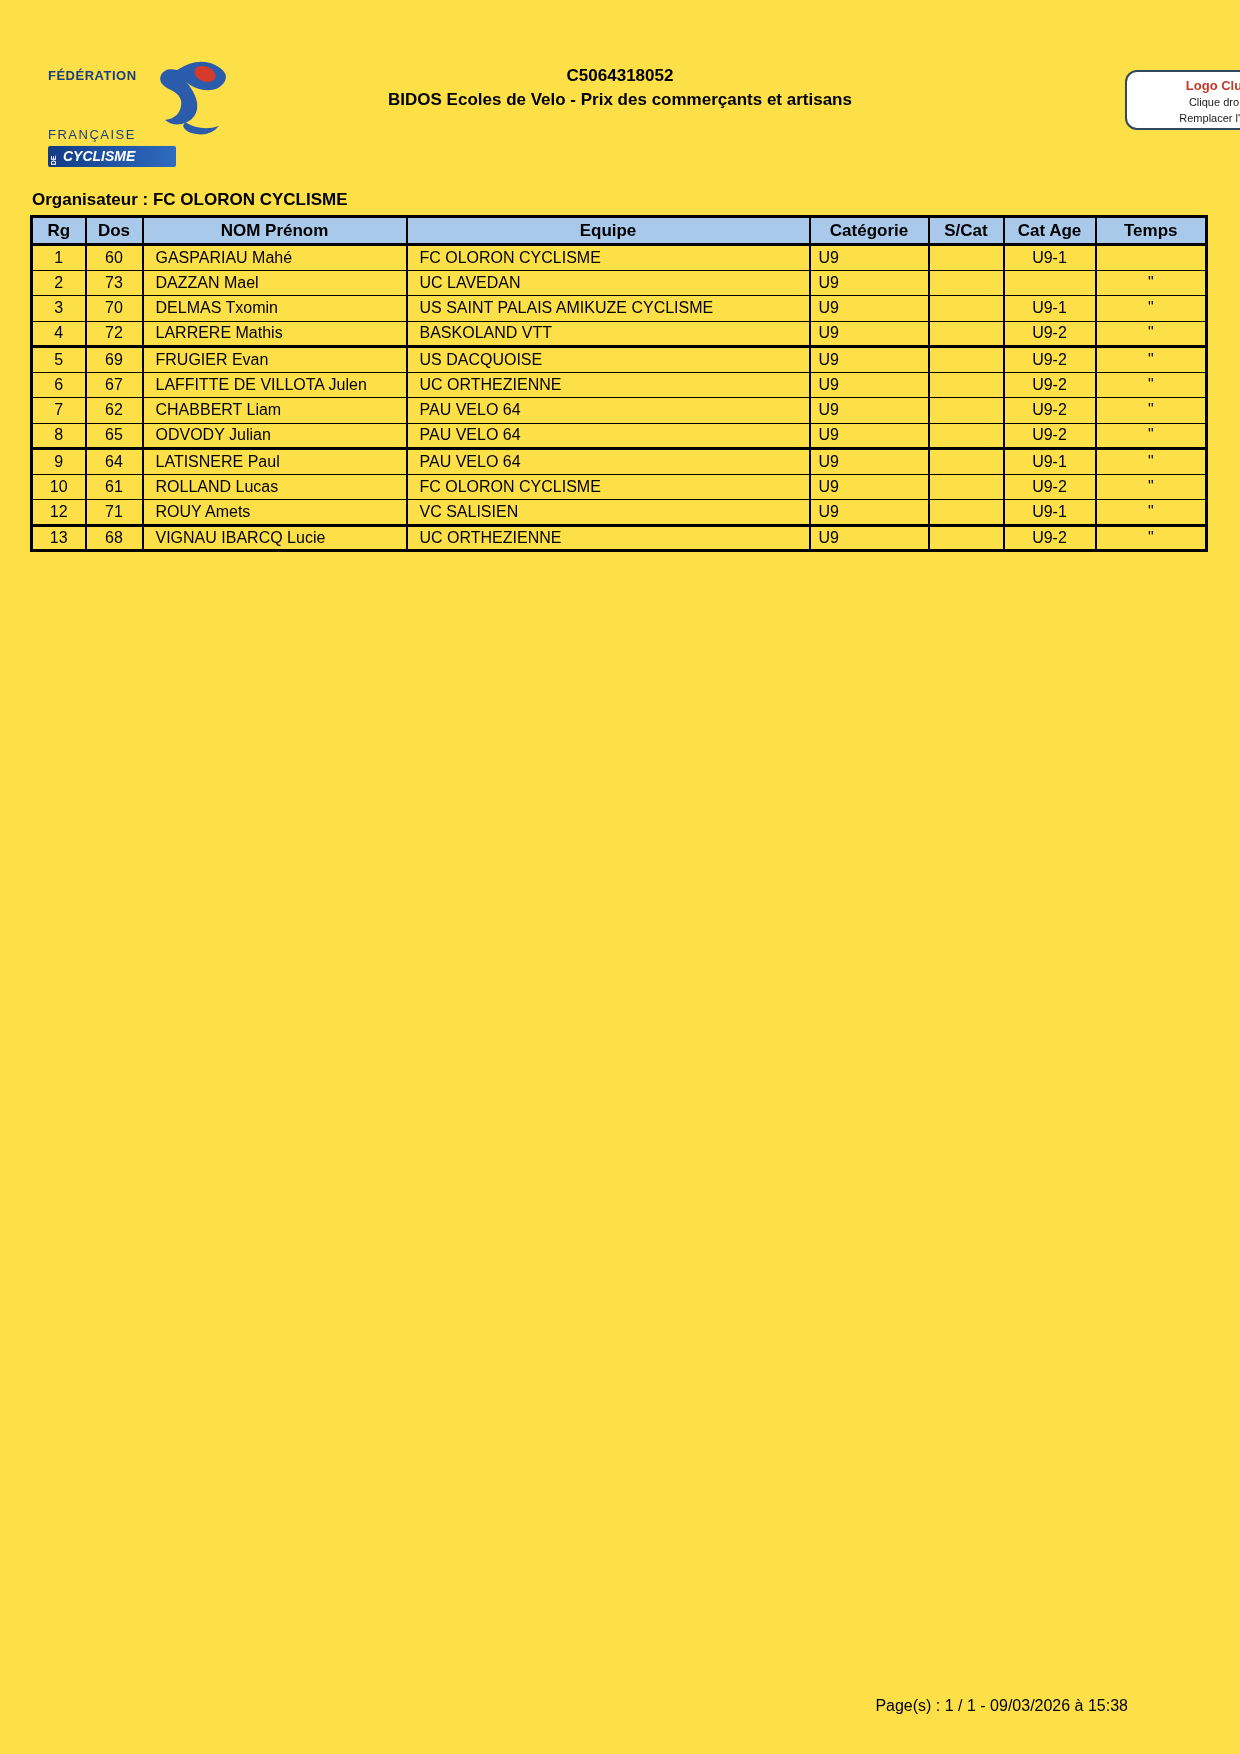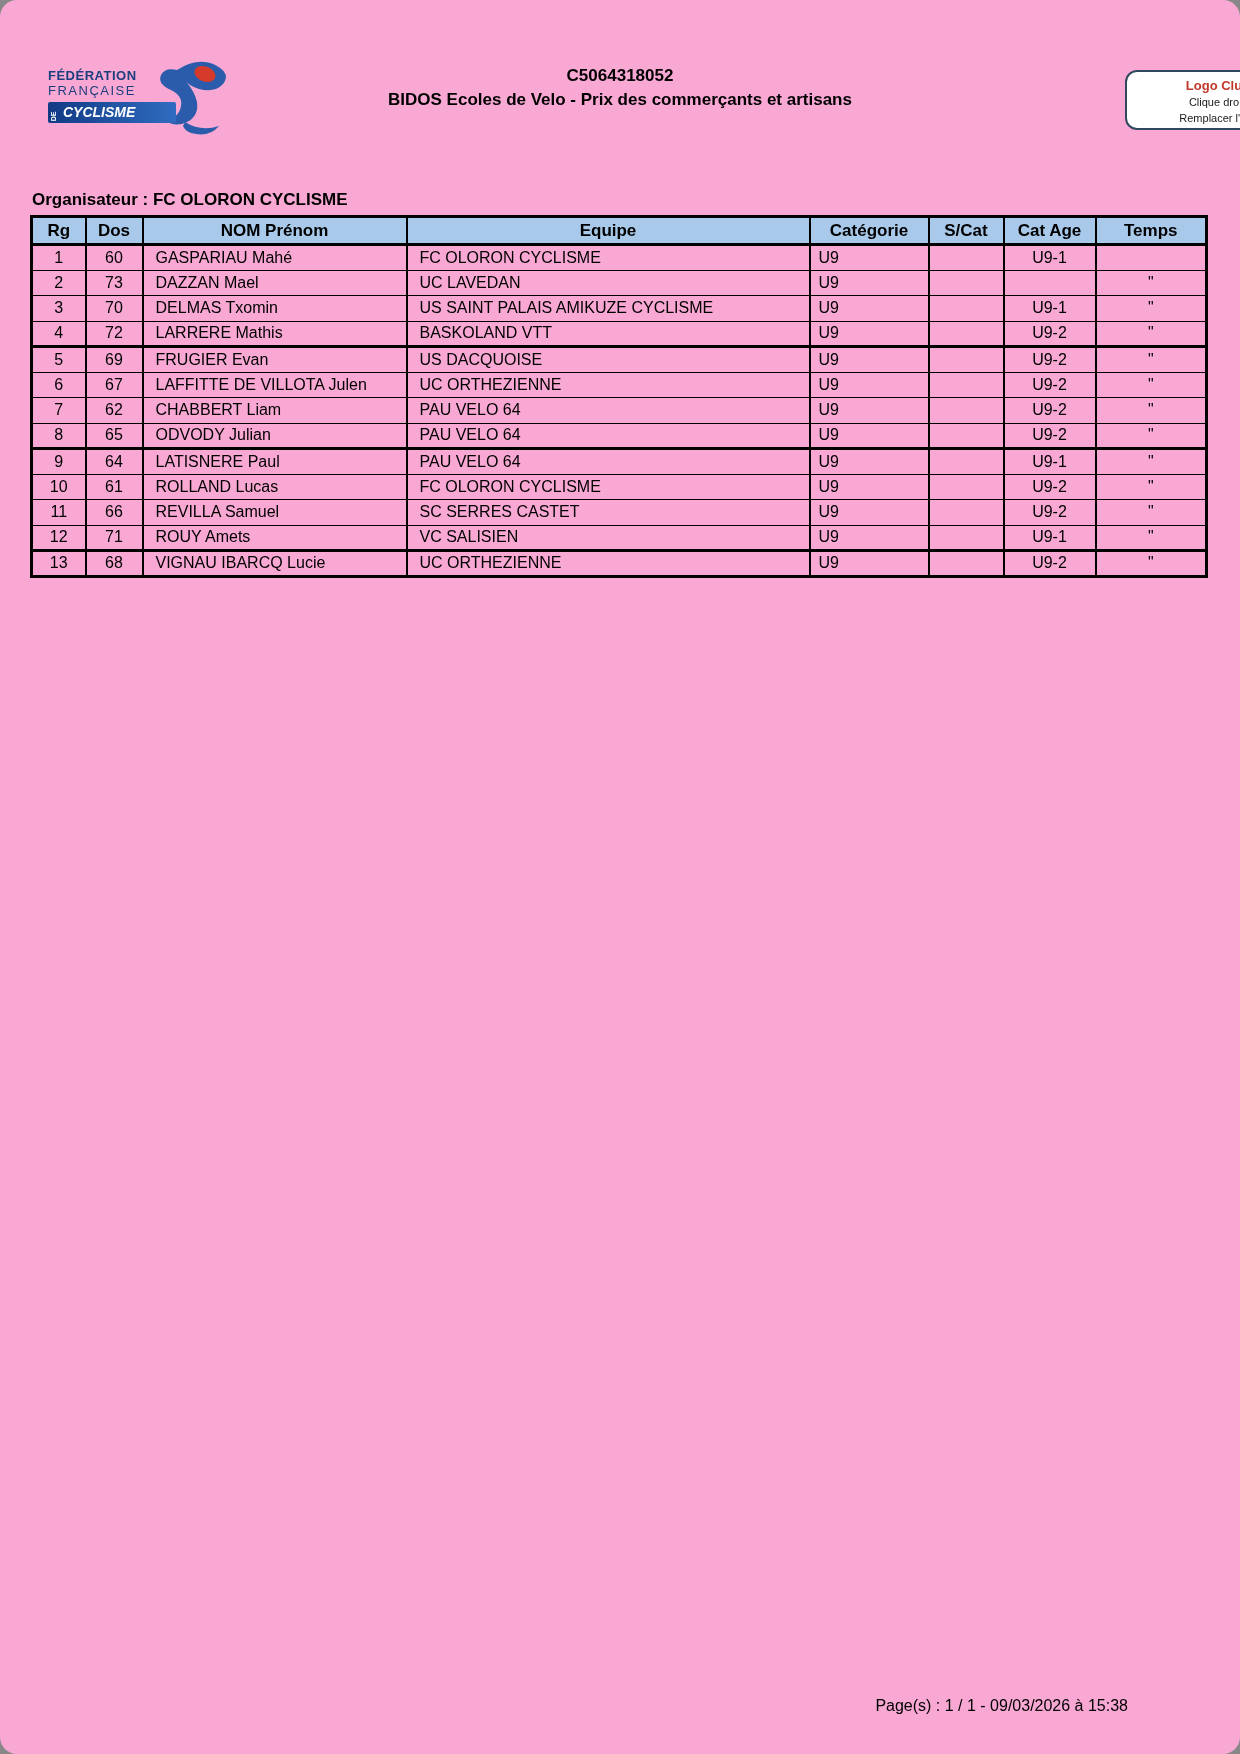--- a/index.html
+++ b/index.html
@@ -3,42 +3,41 @@
 <meta charset="utf-8">
 <style>
   * { margin: 0; padding: 0; box-sizing: border-box; }
   html, body { background: #888; }
   body { font-family: "Liberation Sans", sans-serif; color: #000; }
 
   .page {
     position: relative;
     width: 1240px;
     height: 1754px;
-    background: #f9a8d4;
+    background: #fde047;
     margin: 0 auto;
     overflow: hidden;
-    border-radius: 17px;
   }
 
   
   .ffc-logo {
     position: absolute;
     left: 48px;
     top: 62px;
     width: 185px;
     height: 72px;
   }
   .ffc-text { position: absolute; left: 0; top: 6px; width: 118px; }
   .ffc-line1 {
     font-size: 13px; font-weight: bold; color: #1b3e7d;
     letter-spacing: 0.5px; line-height: 15px;
   }
   .ffc-line2 {
     font-size: 13px; color: #1b3e7d;
-    letter-spacing: 1.5px; line-height: 15px;
+    letter-spacing: 1.5px; line-height: 15px; margin-top: 44px;
   }
   .ffc-banner {
     position: relative;
     margin-top: 4px;
     width: 128px; height: 21px;
     background: linear-gradient(90deg, #123a85, #2f6cc0);
     color: #fff;
     font-weight: bold;
     font-style: italic;
     font-size: 14px;
@@ -299,30 +298,20 @@
         <tr>
       <td class="c-rg">10</td>
       <td class="c-dos">61</td>
       <td class="c-nom">ROLLAND Lucas</td>
       <td class="c-equipe">FC OLORON CYCLISME</td>
       <td class="c-categorie">U9</td>
       <td class="c-scat"></td>
       <td class="c-catage">U9-2</td>
       <td class="c-temps">"</td>
     </tr>
-        <tr>
-      <td class="c-rg">11</td>
-      <td class="c-dos">66</td>
-      <td class="c-nom">REVILLA Samuel</td>
-      <td class="c-equipe">SC SERRES CASTET</td>
-      <td class="c-categorie">U9</td>
-      <td class="c-scat"></td>
-      <td class="c-catage">U9-2</td>
-      <td class="c-temps">"</td>
-    </tr>
         <tr class="group-end">
       <td class="c-rg">12</td>
       <td class="c-dos">71</td>
       <td class="c-nom">ROUY Amets</td>
       <td class="c-equipe">VC SALISIEN</td>
       <td class="c-categorie">U9</td>
       <td class="c-scat"></td>
       <td class="c-catage">U9-1</td>
       <td class="c-temps">"</td>
     </tr>

